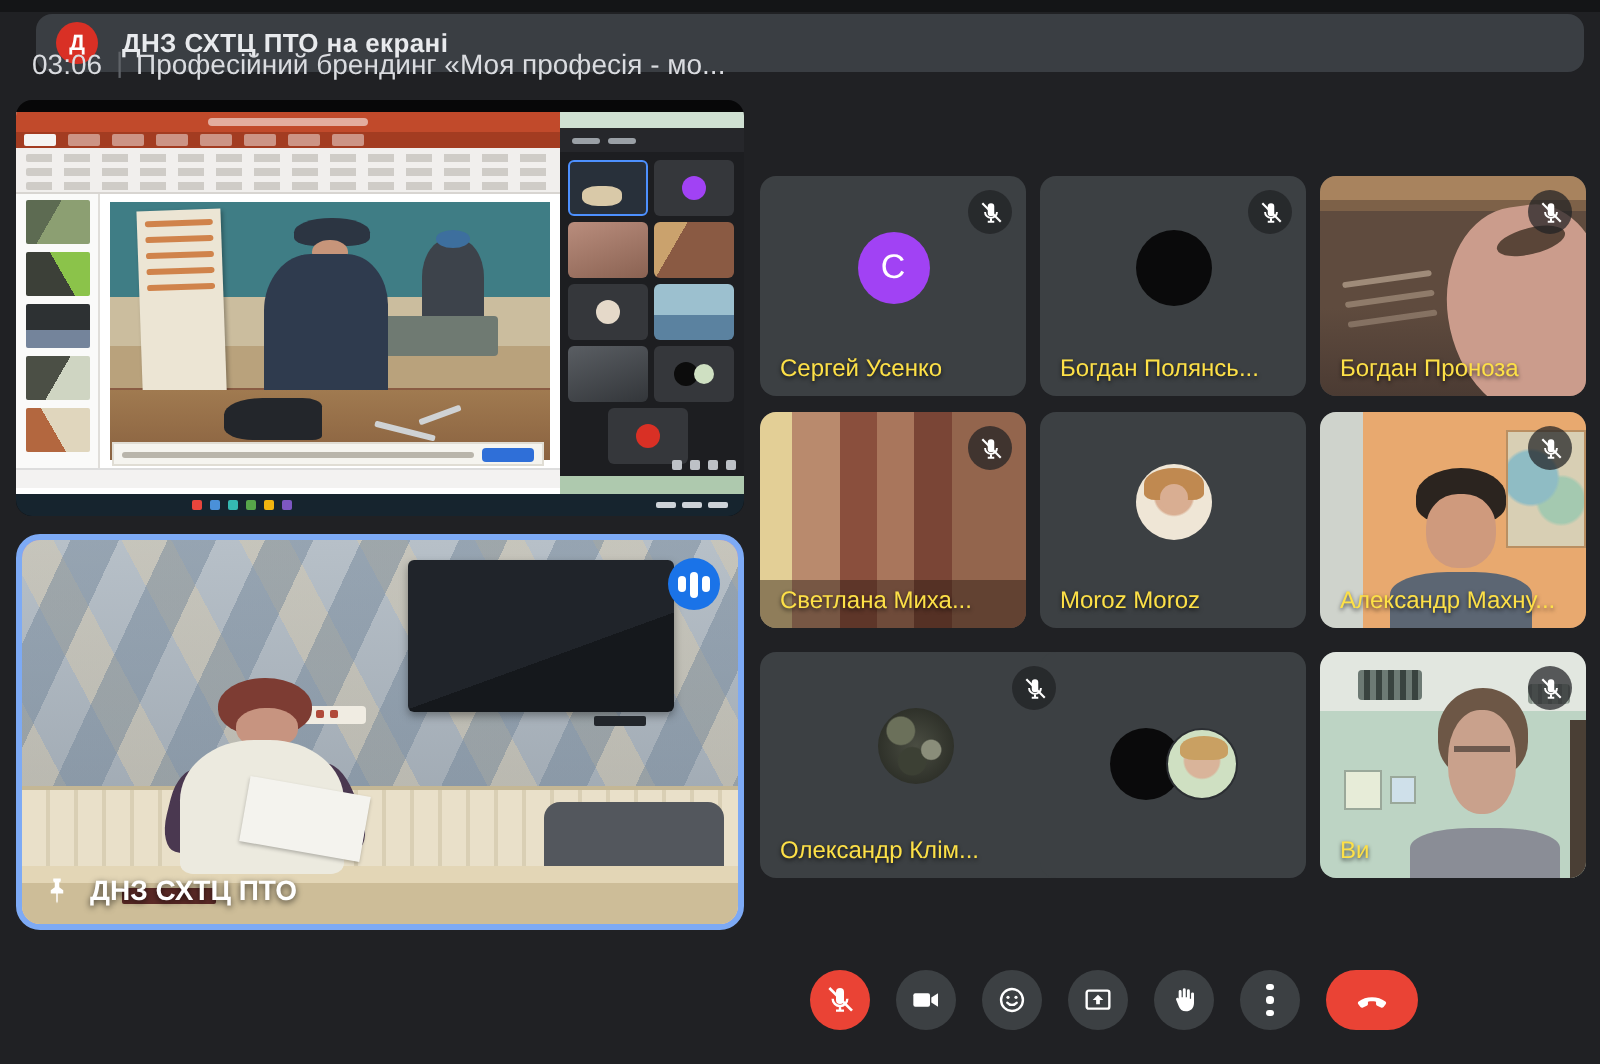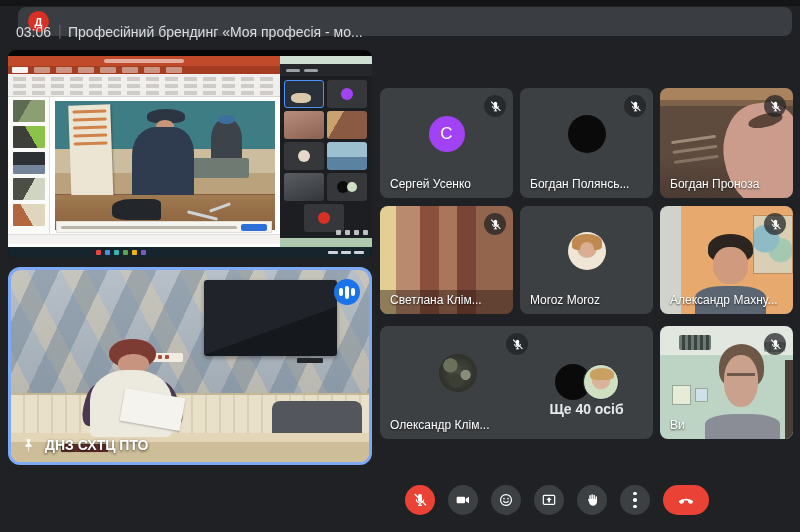--- a/index.html
+++ b/index.html
@@ -17,21 +17,21 @@
   }
   .top-avatar {
     width:21px; height:21px; border-radius:50%; background:#d93025; color:#fff;
     font-size:11px; font-weight:700; display:flex; align-items:center; justify-content:center;
   }
   .top-label { font-size:13px; font-weight:600; color:#e8eaed; letter-spacing:.2px; }
 
   
   .tile { position:absolute; background:#3c4043; border-radius:8px; overflow:hidden; }
   .name-label {
-    position:absolute; left:10px; bottom:7px; font-size:12px; font-weight:500; color:#ffffff;
+    position:absolute; left:10px; bottom:7px; font-size:12px; font-weight:500; color:#fde047;
     text-shadow:0 1px 2px rgba(0,0,0,.7); white-space:nowrap; z-index:5;text-align:center;
   }
   .mic-badge {
     position:absolute; top:7px; right:7px; width:22px; height:22px; border-radius:50%;
     background:rgba(32,33,36,.72); display:flex; align-items:center; justify-content:center; z-index:5;
   }
   .mic-badge svg { width:13px; height:13px; }
   .avatar-circle {
     position:absolute; left:50%; top:42%; transform:translate(-50%,-50%);
     border-radius:50%; display:flex; align-items:center; justify-content:center;
@@ -201,20 +201,21 @@
   .endcall svg { width:18px; height:18px; }
   .dots { display:flex; flex-direction:column; gap:3px; }
   .dots i { width:3.5px; height:3.5px; border-radius:50%; background:#fff; }
 </style>
 </head>
 <body>
 
 <div class="top-strip"></div>
 <div class="top-banner">
   <div class="top-avatar">Д</div>
+  <div class="top-label">ДНЗ СХТЦ ПТО на екрані</div>
 </div>
 
 <div class="tile" id="share-tile">
   <div class="pp-window">
     <div class="pp-titlebar"></div>
     <div class="pp-tabs">
       <span class="pp-tab active"></span>
         <span class="pp-tab"></span>
         <span class="pp-tab"></span>
         <span class="pp-tab"></span>
@@ -391,21 +392,21 @@
 
 <div class="tile" id="tile-svetlana">
   <div class="scene scene-svetlana"></div>
   <div class="mic-badge">
     <svg viewBox="0 0 24 24">
         <path fill="#fff" d="M12 15a3 3 0 0 0 3-3V6a3 3 0 0 0-6 0v6a3 3 0 0 0 3 3z"></path>
         <path fill="none" stroke="#fff" stroke-width="1.8" d="M6.5 11a5.5 5.5 0 0 0 11 0M12 16.5V20M9 20h6"></path>
         <path stroke="#fff" stroke-width="2" d="M4 3l17 17"></path>
       </svg>
   </div>
-  <div class="name-label">Светлана Клім...</div>
+  <div class="name-label">Светлана Миха...</div>
 </div>
 
 <div class="tile" id="tile-inna">
   <div class="avatar-circle photo-avatar inna-avatar"></div>
   <div class="name-label">Moroz Moroz</div>
 </div>
 
 <div class="tile" id="tile-alexandr">
   <div class="scene scene-alexandr">
     <div class="map"></div>
@@ -433,21 +434,20 @@
       </svg>
   </div>
   <div class="name-label">Олександр Клім...</div>
 </div>
 
 <div class="tile" id="tile-more">
   <div class="more-circles">
     <div class="mc1"></div>
       <div class="mc2"></div>
   </div>
-  <div class="more-label">Ще 40 осіб</div>
 </div>
 
 <div class="tile" id="tile-you">
   <div class="scene scene-you">
     <div class="vent1"></div>
       <div class="vent2"></div>
     <div class="poster"></div>
       <div class="poster2"></div>
     <div class="door"></div>
     <div class="yhair"></div>

